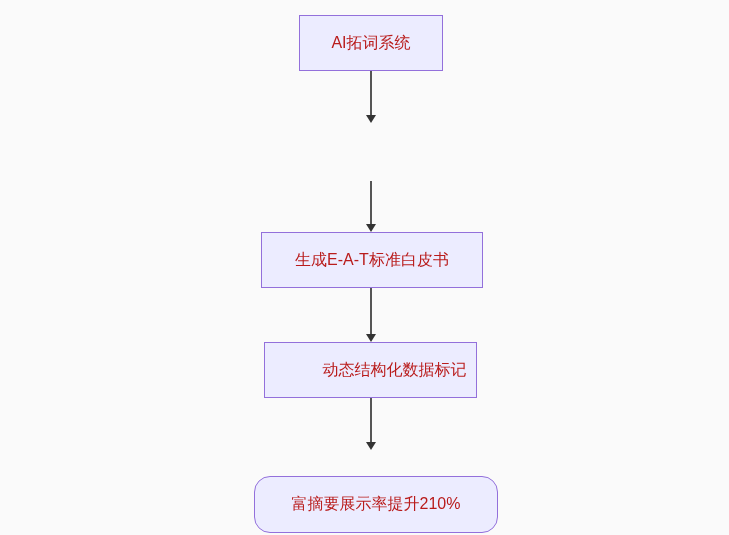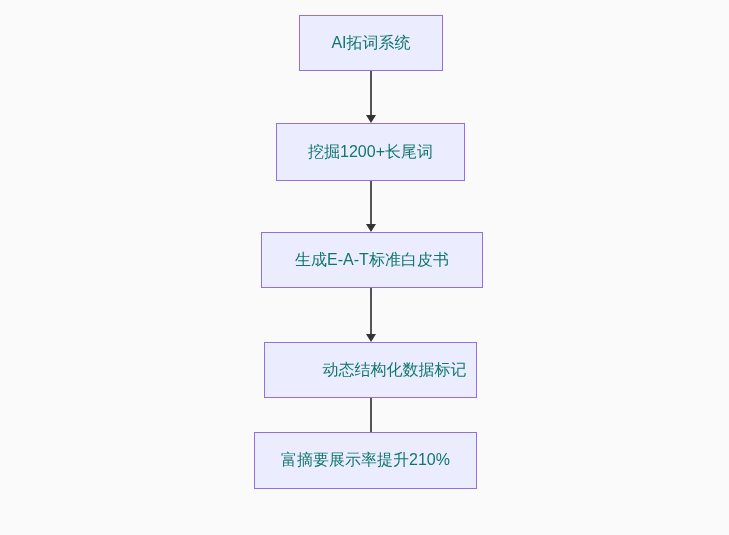--- a/index.html
+++ b/index.html
@@ -14,33 +14,33 @@
     width: 729px;
     height: 535px;
     background: #fafafa;
     overflow: hidden;
   }
   .node {
     position: absolute;
     box-sizing: border-box;
     background: #ececff;
     border: 1px solid #9370db;
-    color: #0f766e;
+    color: #b91c1c;
     font-size: 16px;
     display: flex;
     align-items: center;
     justify-content: center;
     text-align: center;
     white-space: nowrap;
   }
   .node-1 { left: 299px; top: 15px;  width: 144px; height: 56px; }
   .node-2 { left: 276px; top: 123px; width: 189px; height: 58px; }
   .node-3 { left: 261px; top: 232px; width: 222px; height: 56px; }
   .node-4 { left: 264px; top: 342px; width: 213px; height: 56px; padding-left: 48px; }
-  .node-5 { left: 254px; top: 432px; width: 223px; height: 57px; }
+  .node-5 { left: 254px; top: 476px; width: 244px; height: 57px; border-radius: 16px; }
 
   .edge {
     position: absolute;
     left: 370px;
     width: 2px;
     background: #555555;
   }
   .edge::after {
     content: "";
     position: absolute;
@@ -61,23 +61,20 @@
 <body>
 
 <div class="canvas">
 
   <div class="node node-1">
     <span>AI拓词系统</span>
   </div>
 
   <div class="edge edge-1"></div>
 
-  <div class="node node-2">
-    <span>挖掘1200+长尾词</span>
-  </div>
 
   <div class="edge edge-2"></div>
 
   <div class="node node-3">
     <span>生成E-A-T标准白皮书</span>
   </div>
 
   <div class="edge edge-3"></div>
 
   <div class="node node-4">

